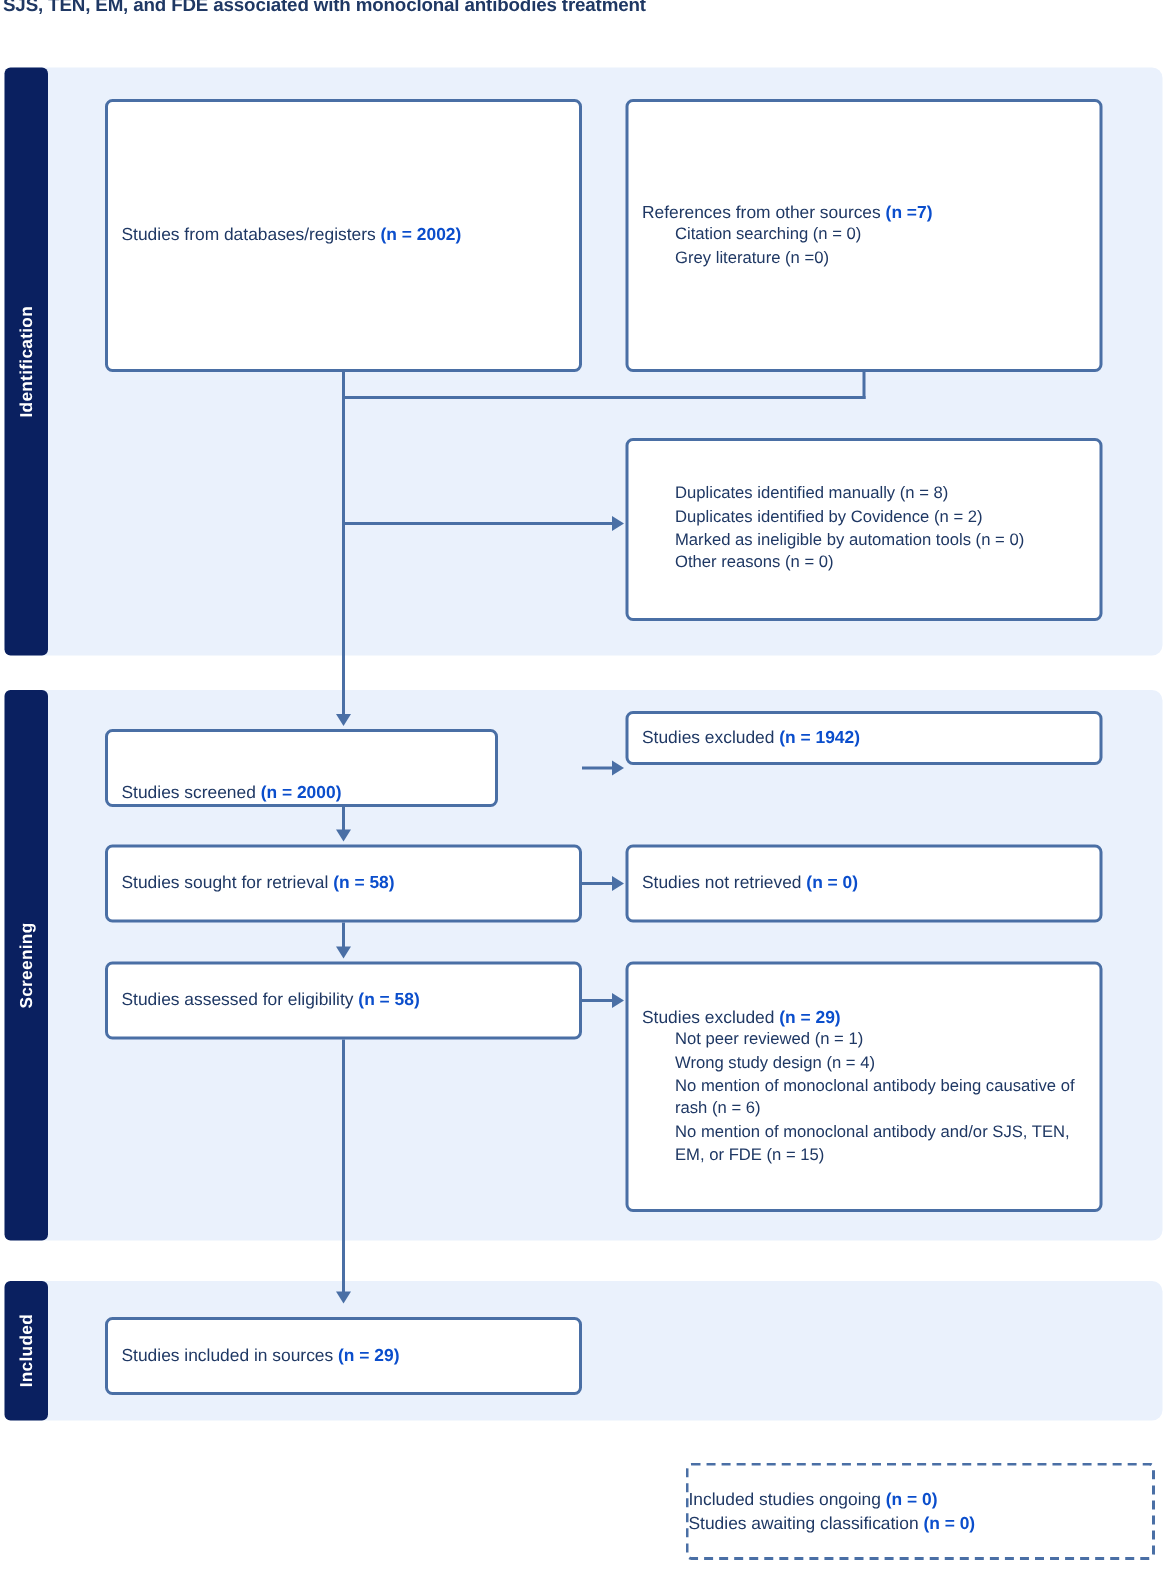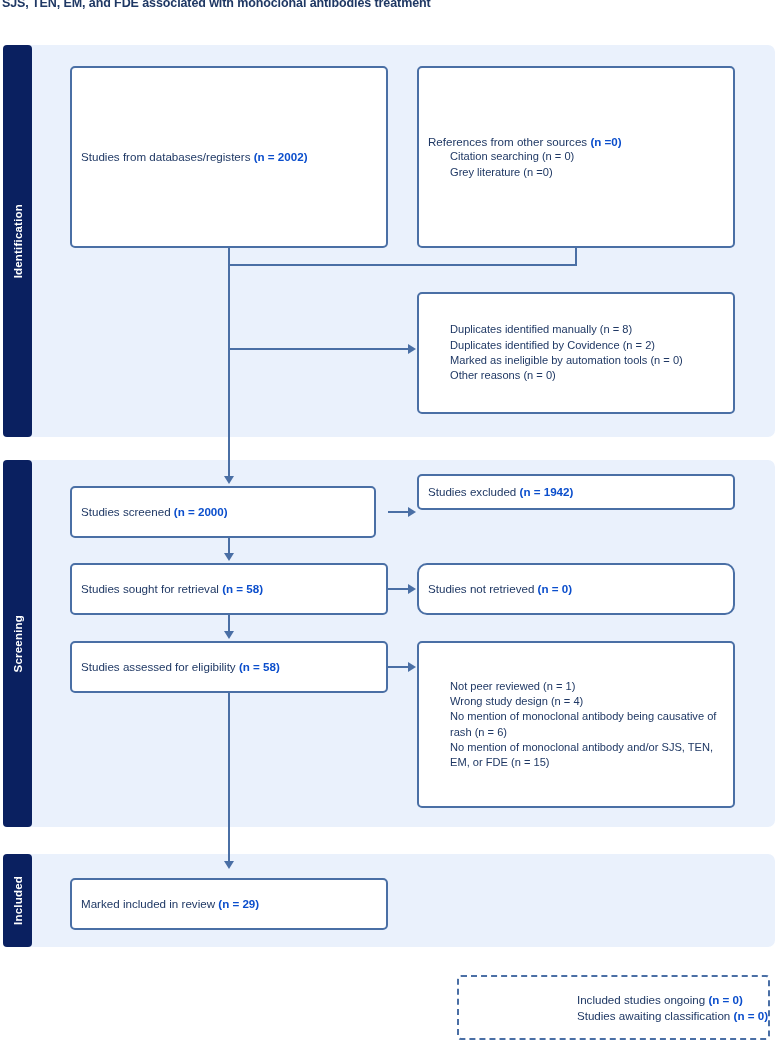--- a/index.html
+++ b/index.html
@@ -94,39 +94,38 @@
   }
   .sub.hang > i {
     font-style: normal;
     padding-left: 22px;
   }
 
   
   .box-db       { left: 70px;  top: 66px;  width: 318px; height: 182px; }
   .box-other    { left: 417px; top: 66px;  width: 318px; height: 182px; }
   .box-removed  { left: 417px; top: 292px; width: 318px; height: 122px; }
-  .box-screened { left: 70px;  top: 486px; width: 306px; height: 52px;  }
+  .box-screened { left: 70px;  top: 486px; width: 262px; height: 52px; justify-content: flex-end;  }
   .box-excl1    { left: 417px; top: 474px; width: 318px; height: 36px;  }
   .box-sought   { left: 70px;  top: 563px; width: 318px; height: 52px;  }
-  .box-notret   { left: 417px; top: 563px; width: 318px; height: 52px; border-radius: 10px;  }
+  .box-notret   { left: 417px; top: 563px; width: 318px; height: 52px;  }
   .box-assessed { left: 70px;  top: 641px; width: 318px; height: 52px;  }
   .box-excl2    { left: 417px; top: 641px; width: 318px; height: 167px; }
   .box-included { left: 70px;  top: 878px; width: 318px; height: 52px;  }
 
   .box-dashed {
     position: absolute;
     left: 457px; top: 975px; width: 313px; height: 65px;
     background: #ffffff;
     border: 2px dashed #4A6FA5;
     border-radius: 4px;
     box-sizing: border-box;
     display: flex;
     flex-direction: column;
     justify-content: center;
-    align-items: flex-end;
   }
 
   
   .ln {
     position: absolute;
     background: #4A6FA5;
   }
   .ln.v { width: 2px; }
   .ln.h { height: 2px; }
 
@@ -195,21 +194,21 @@
 <div class="arrow-down" style="left:224px; top:861px;"></div>
 
 <div class="fbox box-db">
   <div class="pad">
     <div class="ftitle"><span>Studies from databases/registers </span><span class="cnt">(n = 2002)</span></div>
   </div>
 </div>
 
 <div class="fbox box-other">
   <div class="pad">
-    <div class="ftitle"><span>References from other sources </span><span class="cnt">(n =0)</span></div>
+    <div class="ftitle"><span>References from other sources </span><span class="cnt">(n =7)</span></div>
     <div class="sub">Citation searching (n = 0)</div>
     <div class="sub">Grey literature (n =0)</div>
   </div>
 </div>
 
 <div class="fbox box-removed">
   <div class="pad">
     <div class="sub">Duplicates identified manually (n = 8)</div>
     <div class="sub">Duplicates identified by Covidence (n = 2)</div>
     <div class="sub">Marked as ineligible by automation tools (n = 0)</div>
@@ -242,30 +241,31 @@
 </div>
 
 <div class="fbox box-assessed">
   <div class="pad">
     <div class="ftitle"><span>Studies assessed for eligibility </span><span class="cnt">(n = 58)</span></div>
   </div>
 </div>
 
 <div class="fbox box-excl2">
   <div class="pad">
+    <div class="ftitle"><span>Studies excluded </span><span class="cnt">(n = 29)</span></div>
     <div class="sub">Not peer reviewed (n = 1)</div>
     <div class="sub">Wrong study design (n = 4)</div>
     <div class="sub hang"><i>No mention of monoclonal antibody being causative of rash (n = 6)</i></div>
     <div class="sub hang"><i>No mention of monoclonal antibody and/or SJS, TEN, EM, or FDE (n = 15)</i></div>
   </div>
 </div>
 
 <div class="fbox box-included">
   <div class="pad">
-    <div class="ftitle"><span>Marked included in review </span><span class="cnt">(n = 29)</span></div>
+    <div class="ftitle"><span>Studies included in sources </span><span class="cnt">(n = 29)</span></div>
   </div>
 </div>
 
 <div class="box-dashed">
   <div class="pad">
     <div class="ftitle"><span>Included studies ongoing </span><span class="cnt">(n = 0)</span></div>
     <div class="ftitle"><span>Studies awaiting classification </span><span class="cnt">(n = 0)</span></div>
   </div>
 </div>
 

